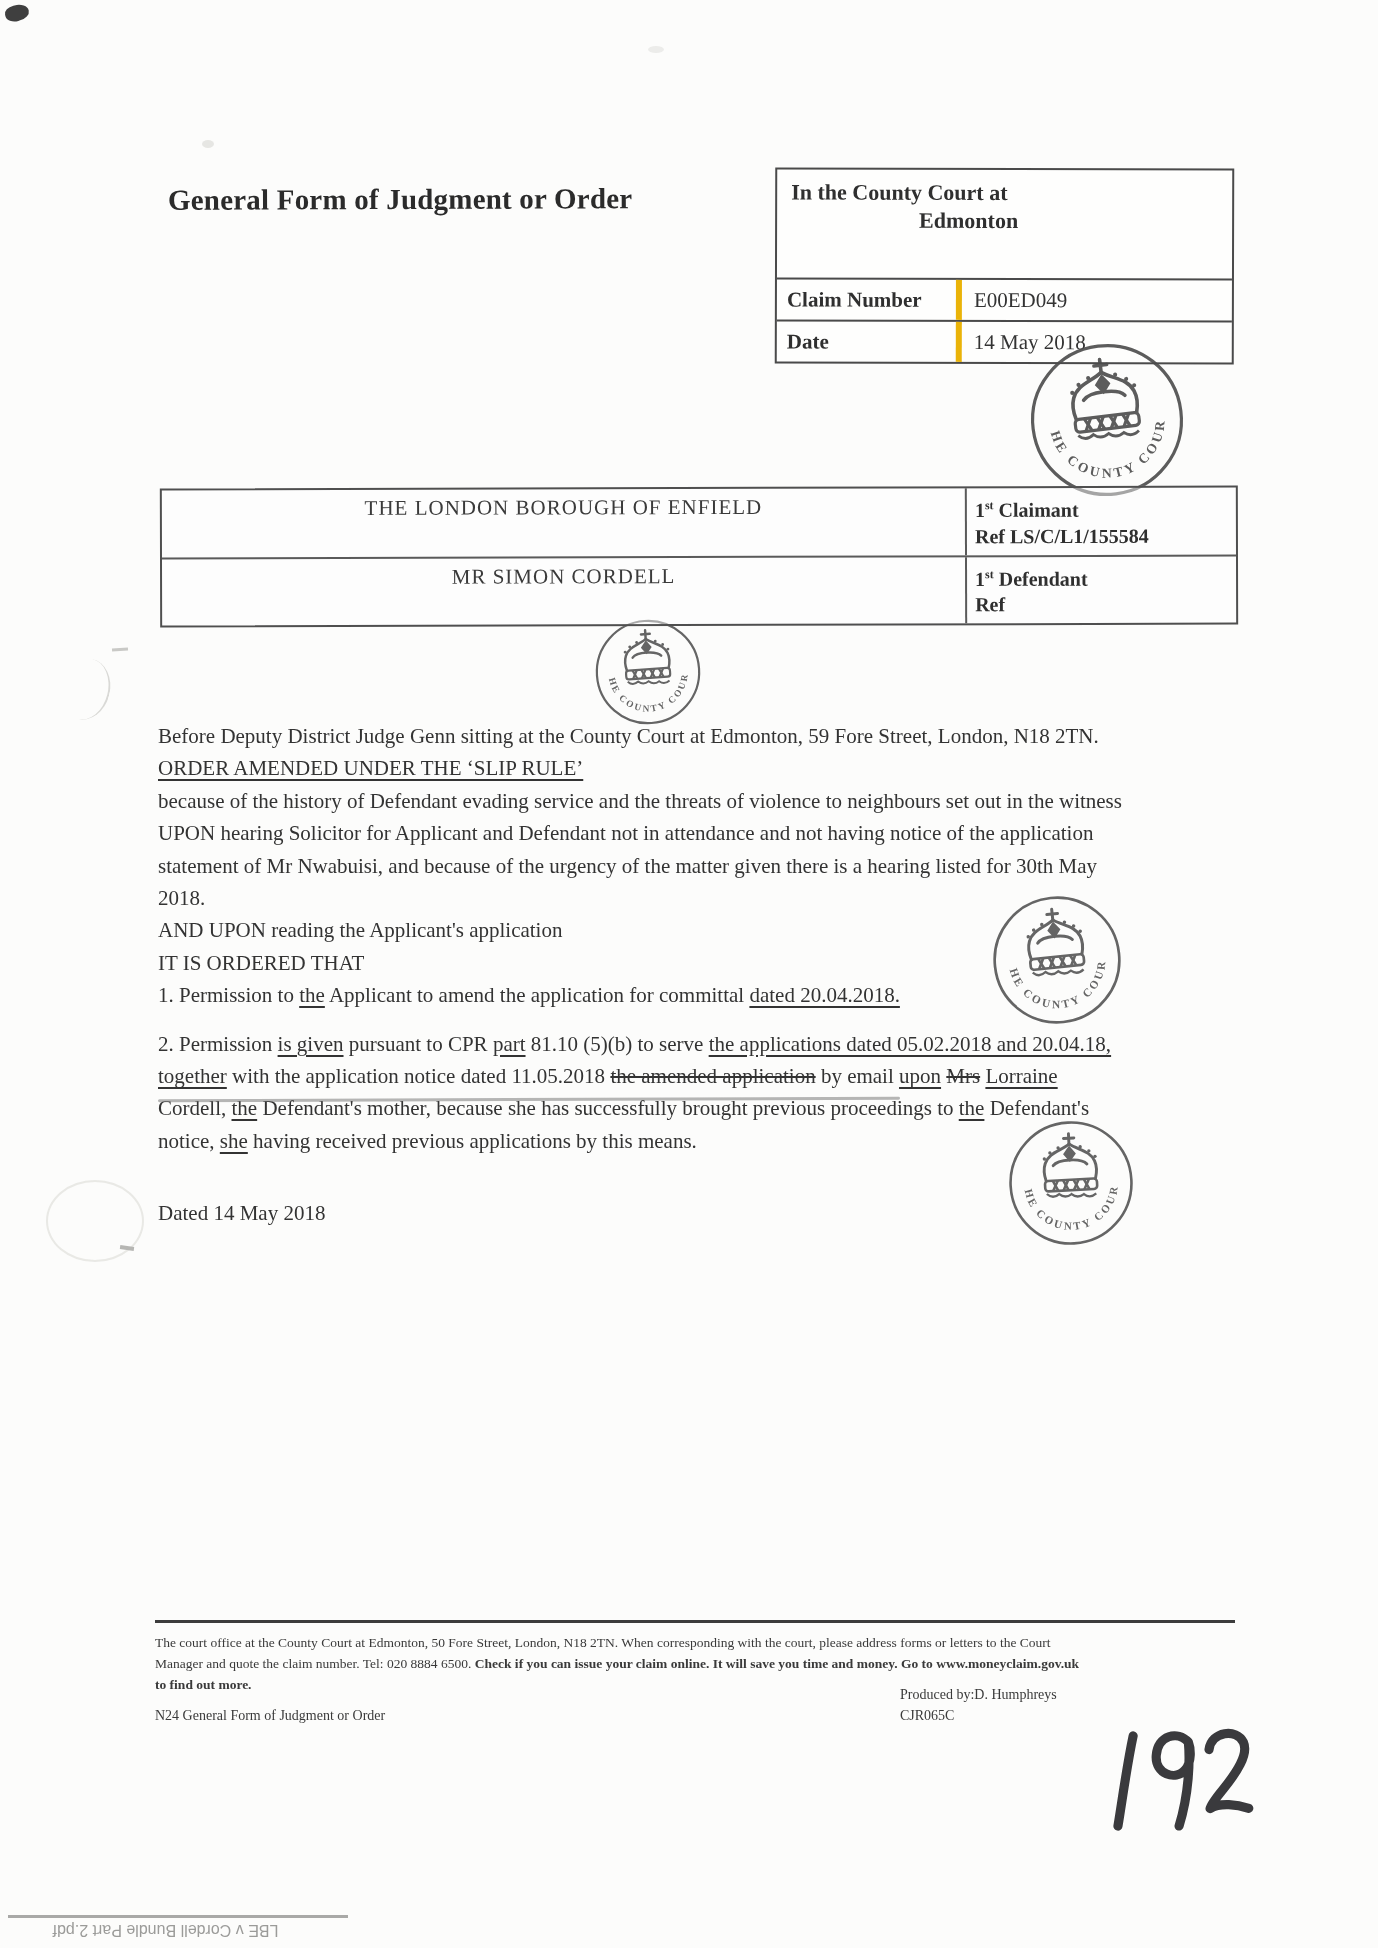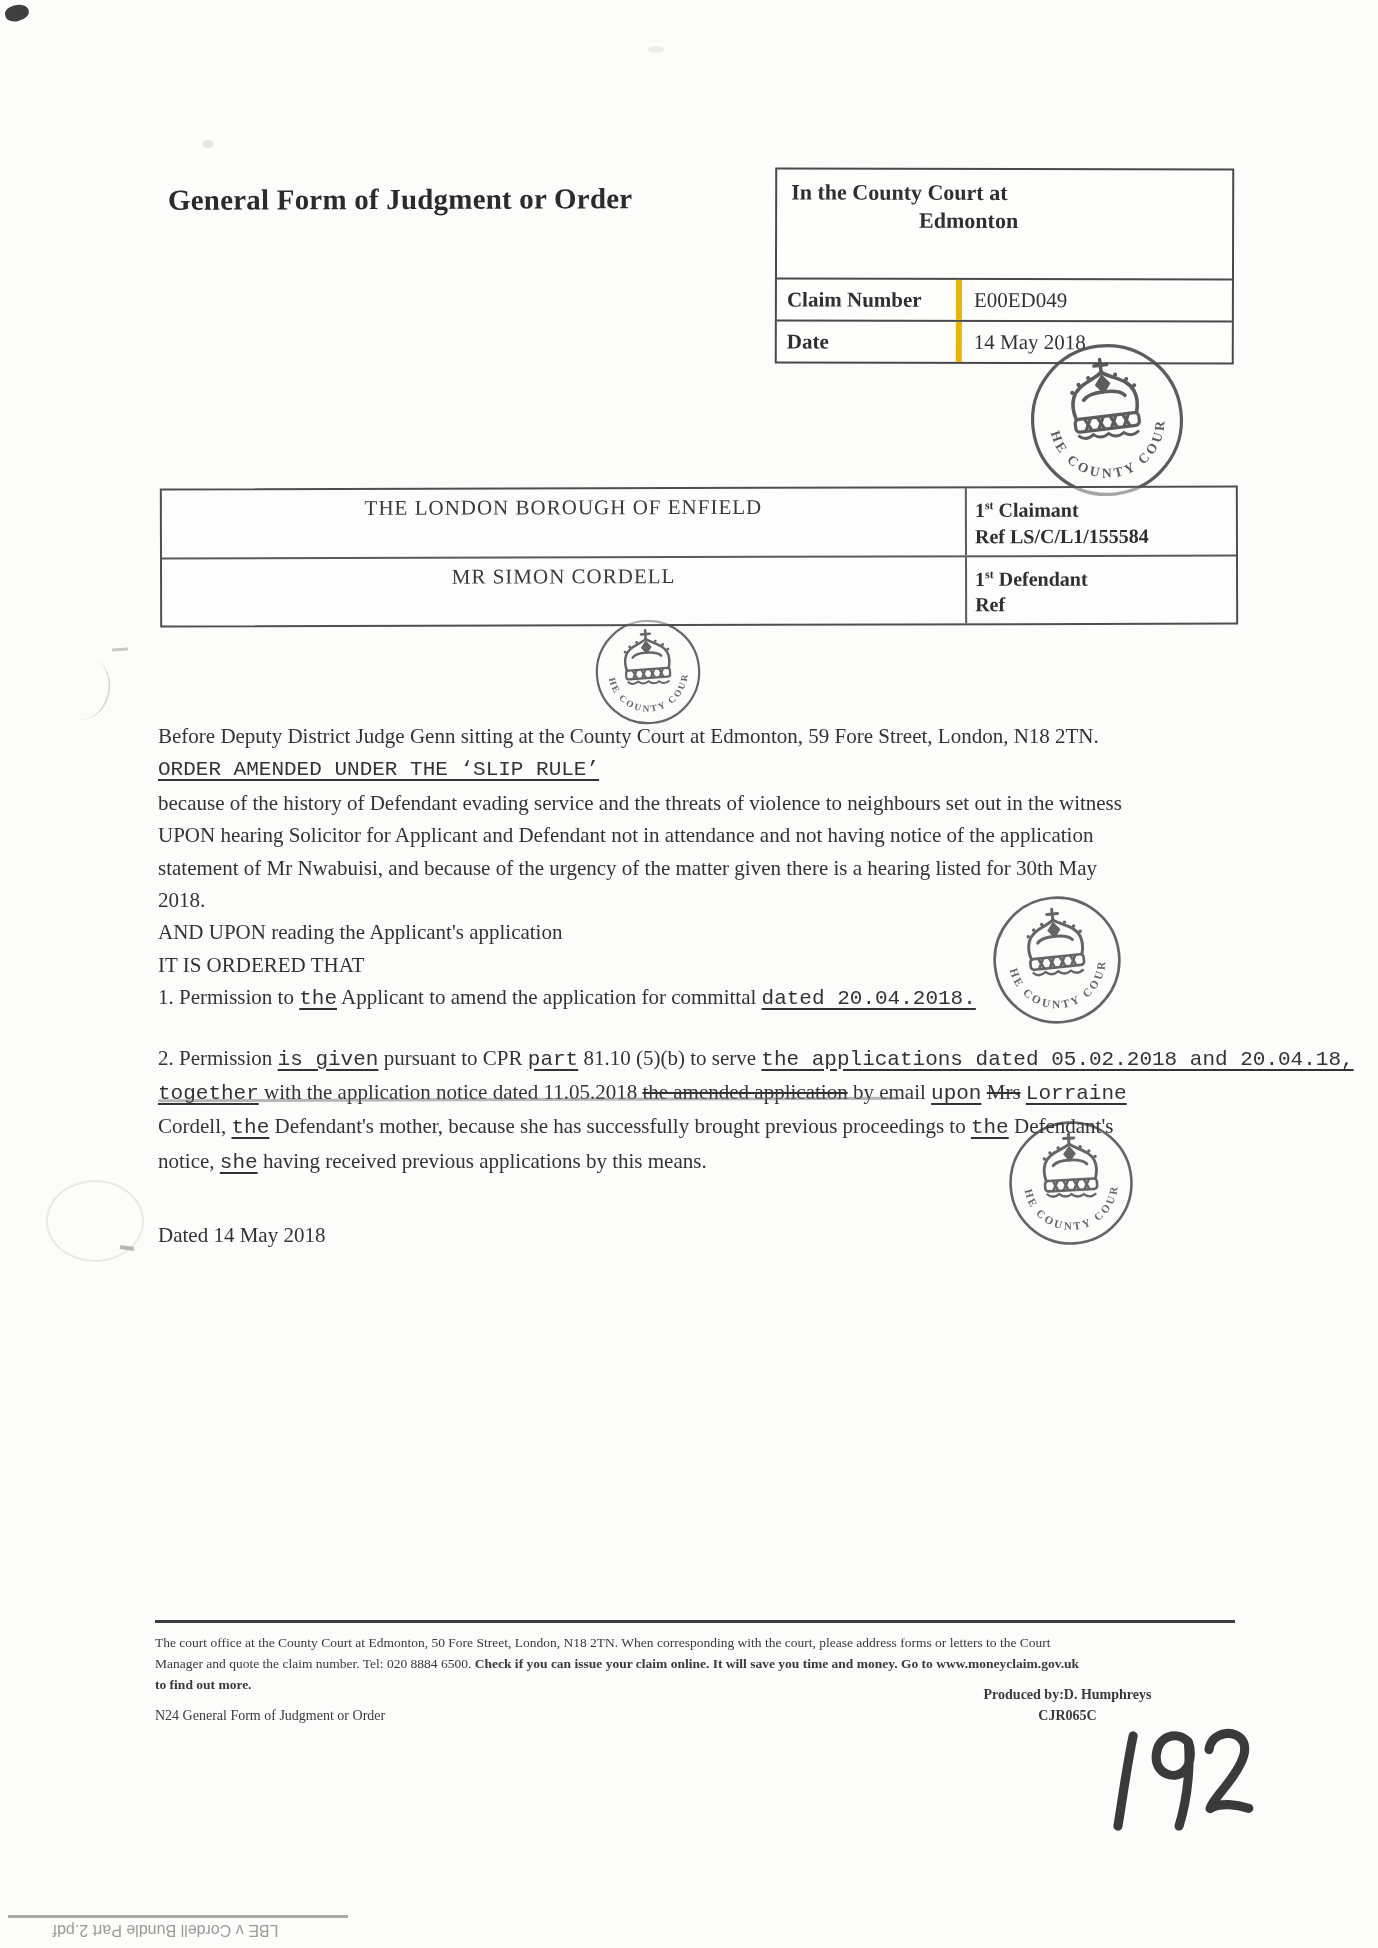--- a/index.html
+++ b/index.html
@@ -34,38 +34,38 @@
   }
   .parties .prow{display:flex;min-height:58px;}
   .parties .prow + .prow{border-top:2px solid #5a5a5a;}
   .parties .pname{width:805px;box-sizing:border-box;display:flex;align-items:flex-start;justify-content:center;
     padding-top:6px;font-size:21px;letter-spacing:1px;color:#3a3a3a;border-right:2px solid #5a5a5a;}
   .parties .prole{flex:1;padding:4px 0 6px 8px;font-size:20px;font-weight:bold;color:#2f2f2f;line-height:26px;}
   .parties sup{font-size:12px;}
   
   .body-text{position:absolute;left:158px;top:720px;width:1080px;font-size:21px;color:#333;}
   .body-text .tline{line-height:32.4px;white-space:nowrap;}
-  .para.gap-md{margin-top:26px;}
+  .para.gap-md{margin-top:16px;}
   .para.gap-lg{margin-top:40px;}
-  .seg-u{text-decoration:underline;text-decoration-thickness:1.5px;text-underline-offset:4px;font-family:Liberation Mono, monospace;}
+  .seg-u{text-decoration:underline;text-decoration-thickness:1.5px;text-underline-offset:4px;}
   .seg-s{text-decoration:line-through;text-decoration-thickness:2px;}
   .seg-b{font-weight:bold;}
   
   .smear-line{position:absolute;left:158px;top:1098px;width:742px;height:3px;background:#6d6d6d;opacity:.5;transform:rotate(-.2deg);border-radius:2px;}
   
   .stamp{position:absolute;color:#4b4b4b;opacity:.85;}
   .stamp-1{left:1027px;top:340px;width:160px;height:160px;transform:rotate(-7deg);opacity:.9;}
   .stamp-2{left:593px;top:617px;width:110px;height:110px;transform:rotate(-4deg);}
   .stamp-3{left:990px;top:893px;width:134px;height:134px;transform:rotate(-6deg);}
   .stamp-4{left:1006px;top:1118px;width:130px;height:130px;transform:rotate(-3deg);}
   
   .footer-rule{position:absolute;left:155px;top:1620px;width:1080px;height:3px;background:#3c3c3c;}
   .footer-text{position:absolute;left:155px;top:1632px;width:1080px;font-size:13.5px;color:#3a3a3a;}
   .footer-text .tline{line-height:21px;white-space:nowrap;}
-  .produced{position:absolute;left:900px;top:1684px;width:335px;text-align:center;font-size:14px;color:#3a3a3a;line-height:21px;font-weight:bold;}
+  .produced{position:absolute;left:900px;top:1684px;width:335px;text-align:left;font-size:14px;color:#3a3a3a;line-height:21px;}
   .form-code{position:absolute;left:155px;top:1708px;font-size:14px;color:#3a3a3a;}
   
   .pg192{position:absolute;left:1090px;top:1722px;width:185px;height:112px;transform:rotate(-2deg);}
   
   .bottom-rule{position:absolute;left:8px;top:1915px;width:340px;height:3px;background:#a9a9a7;}
   .bundle-name{
     position:absolute;left:38px;top:1921px;width:255px;text-align:center;
     font-family:"Liberation Sans", sans-serif;font-size:16px;color:#9b9b99;
     transform:rotate(180deg);
   }

